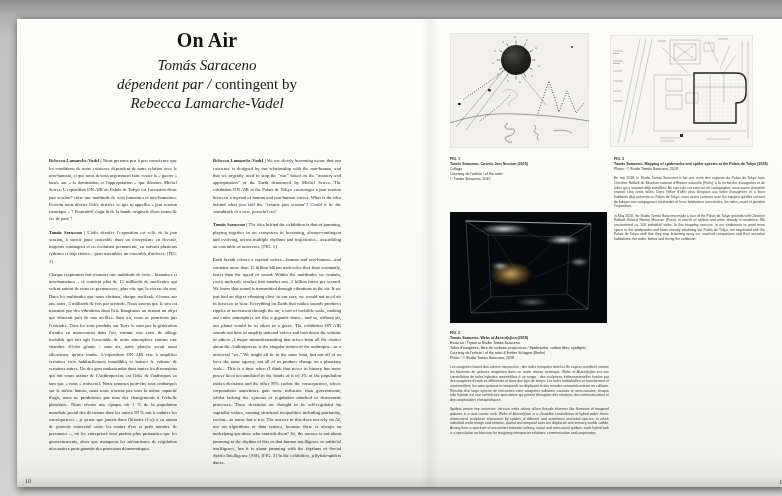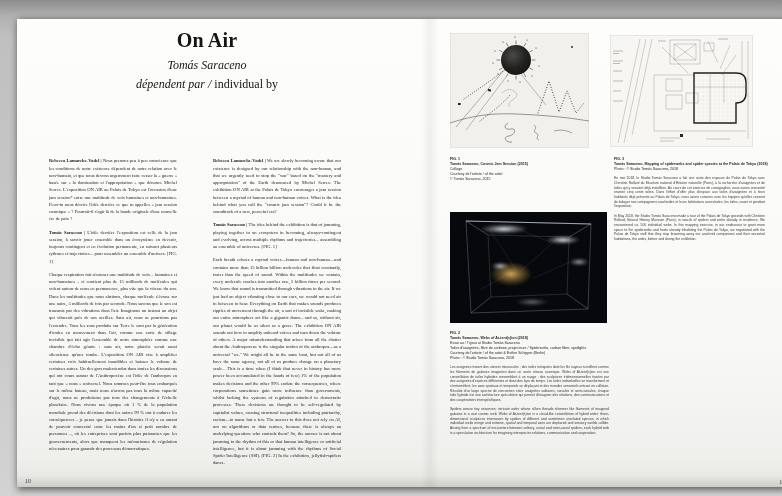--- a/index.html
+++ b/index.html
@@ -10,21 +10,21 @@
     background:linear-gradient(180deg,#fdfdfc 0%,#f8f8f6 70%,#efefec 94%,#e4e4e1 100%);
     box-shadow:0 3px 7px rgba(0,0,0,.45),3px 0 6px rgba(0,0,0,.28);margin-left:17px;}
   .spread::before{content:"";position:absolute;left:404px;top:0;width:18px;height:100%;
     background:linear-gradient(90deg,rgba(0,0,0,0) 0%,rgba(0,0,0,.05) 50%,rgba(0,0,0,0) 100%);}
   .spread::after{content:"";position:absolute;left:0;bottom:0;width:100%;height:12px;
     background:linear-gradient(rgba(0,0,0,0),rgba(0,0,0,.10));}
   .abs{position:absolute;}
   
   .title-block{left:12px;top:10px;width:356px;text-align:center;color:#141412;}
   .title{font-size:20px;font-weight:bold;line-height:23px;letter-spacing:.2px;}
-  .subtitle{margin-top:4px;font-size:12px;line-height:19px;font-style:italic;}
+  .subtitle{margin-top:4px;font-size:15px;line-height:19px;font-style:italic;}
   .subtitle .roman{font-style:normal;}
   
   .tiny{transform:scale(.5);transform-origin:0 0;}
   .col{width:256px;height:614px;overflow:hidden;font-size:9.2px;line-height:14.5px;
     text-align:justify;color:#1d1d1b;font-family:"Liberation Serif",serif;}
   .col p{margin:0 0 12px 0;}
   .col strong{font-weight:bold;}
   .figblock{font-family:"Liberation Sans",sans-serif;color:#3a3a37;}
   .cap{font-size:7.2px;line-height:10px;color:#272725;}
   .cap div{white-space:nowrap;}
@@ -36,21 +36,22 @@
 </head>
 <body>
 
 <div class="canvas">
   <div class="spread">
 
     <div class="abs title-block">
       <div class="title">On Air</div>
       <div class="subtitle">
         <div>Tomás Saraceno</div>
-        <div><span>dépendent par /</span><span class="roman"> individual by</span></div>
+        <div><span>dépendent par /</span><span class="roman"> contingent by</span></div>
+        <div>Rebecca Lamarche-Vadel</div>
       </div>
     </div>
 
     <div class="abs tiny col" style="left:32px;top:138px;">
         <p><strong>Rebecca Lamarche-Vadel | </strong>Nous prenons peu à peu conscience que les conditions de notre existence dépendent de notre relation avec le non-humain, et que nous devons urgemment faire cesser la « guerre » basée sur « la domination et l'appropriation » que dénonce Michel Serres. L'exposition ON AIR au Palais de Tokyo est l'occasion d'une jam session* entre une multitude de voix humaines et non-humaines. Peux-tu nous décrire l'idée derrière ce que tu appelles « jam session cosmique » ? Pourrait-il s'agir là de la bande originale d'une nouvelle ère de paix ?</p>
         <p><strong>Tomás Saraceno | </strong>L'idée derrière l'exposition est celle de la jam session, à savoir jouer ensemble dans un écosystème en devenir, toujours contingent et en évolution permanente, en suivant plusieurs rythmes et trajectoires... pour assembler un ensemble d'univers. [FIG. 1]</p>
         <p>Chaque respiration fait résonner une multitude de voix – humaines et non-humaines – et contient plus de 15 milliards de molécules qui volent autour de nous en permanence, plus vite que la vitesse du son. Dans les multitudes que nous abritons, chaque molécule s'écrase sur une autre, 5 milliards de fois par seconde. Nous savons que le son est transmis par des vibrations dans l'air. Imaginons un instant un objet qui vibrerait près de nos oreilles. Sans air, nous ne pourrions pas l'entendre. Tous les sons produits sur Terre le sont par la génération d'ondes en mouvement dans l'air, comme une sorte de sillage invisible qui fait agir l'ensemble de notre atmosphère comme une chambre d'écho géante : sans air, notre planète serait aussi silencieuse qu'une tombe. L'exposition ON AIR vise à amplifier certaines voix habituellement inaudibles et baisser le volume de certaines autres. Un des gros malentendus dans toutes les discussions qui ont cours autour de l'Anthropocène est l'idée de l'anthropos en tant que « nous » universel. Nous sommes peut-être tous embarqués sur le même bateau, mais nous n'avons pas tous la même capacité d'agir, nous ne produisons pas tous des changements à l'échelle planétaire. Nous vivons une époque où 1 % de la population mondiale prend des décisions dont les autres 99 % ont à endurer les conséquences – je pense que jamais dans l'histoire il n'y a eu autant de pouvoir concentré entre les mains d'un si petit nombre de personnes –, où les entreprises sont parfois plus puissantes que les gouvernements, alors que manquent les mécanismes de régulation nécessaires pour garantir des processus démocratiques.</p>
       </div>
 
     <div class="abs tiny col" style="left:196px;top:138px;">

